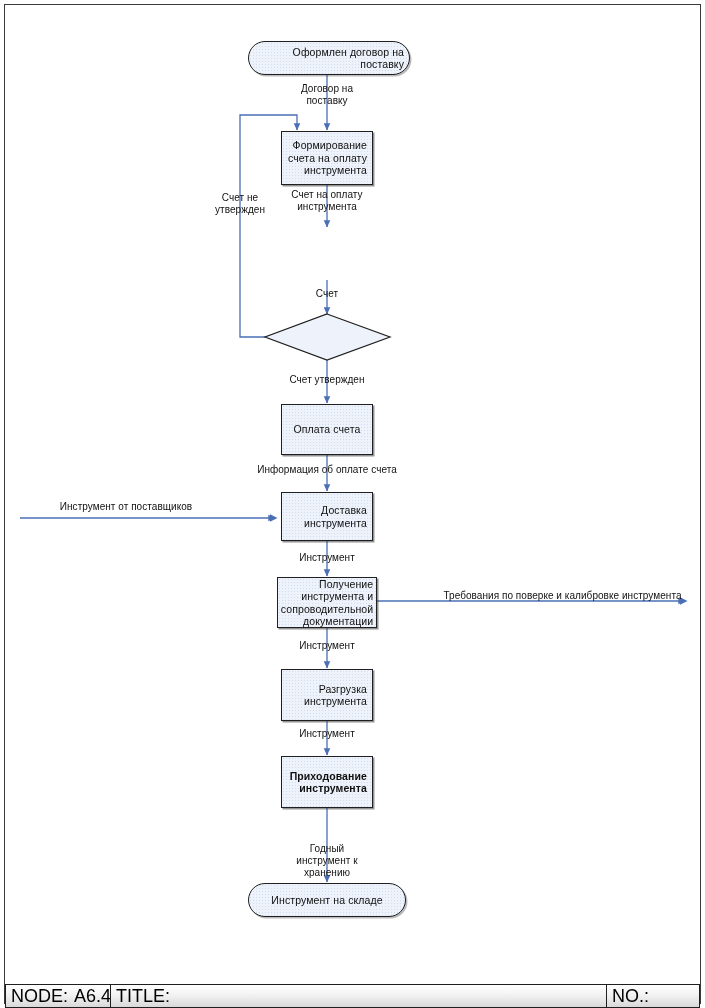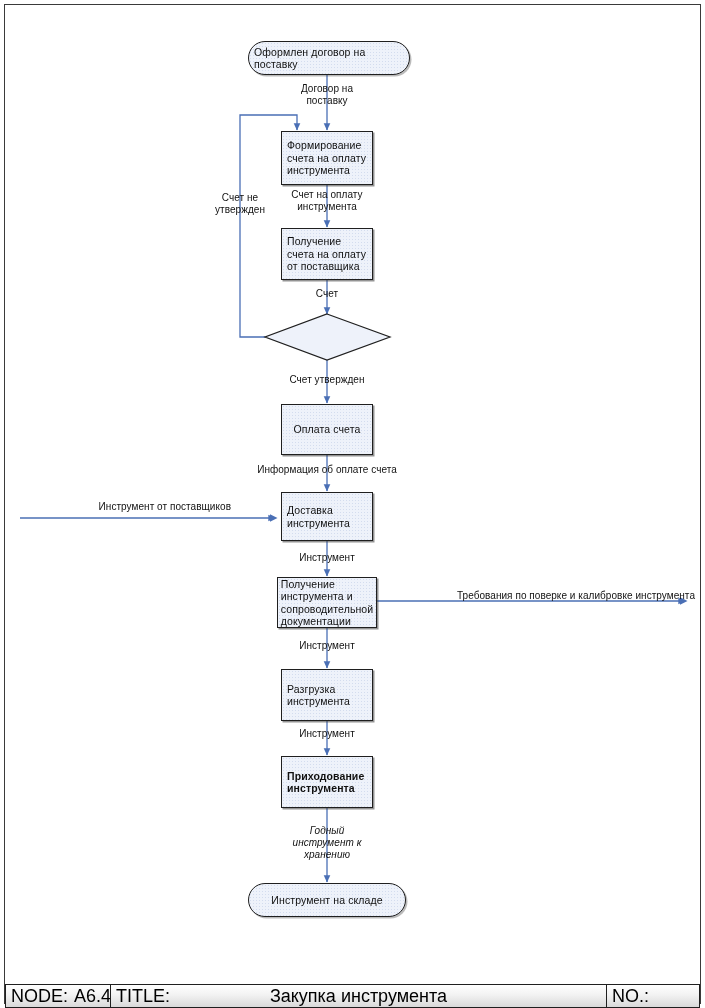--- a/index.html
+++ b/index.html
@@ -42,21 +42,21 @@
     position: absolute;
     box-sizing: border-box;
     background-color: #eef2fa;
     background-image:
       radial-gradient(#d3dcee 0.6px, transparent 0.7px);
     background-size: 3px 3px;
     border: 1px solid #1f1f1f;
     display: flex;
     align-items: center;
     justify-content: center;
-    text-align: left;
+    text-align: right;
     color: #101010;
     font-size: 10.5px;
     line-height: 12.5px;
     letter-spacing: 0.1px;
     box-shadow: 1.5px 1.5px 0 rgba(60,60,60,0.55);
   }
   .node.terminator {
     border-radius: 999px;
     box-shadow: 1.5px 1.5px 0 rgba(60,60,60,0.35);
   }
@@ -80,21 +80,21 @@
   .edge-label {
     position: absolute;
     font-size: 10px;
     line-height: 12px;
     color: #111111;
     text-align: center;
     white-space: pre-line;
     letter-spacing: 0.05px;
   }
   .edge-label.left {
-    text-align: right;
+    text-align: center;
   }
   
   #titleblock {
     position: absolute;
     left: 5px;
     top: 984px;
     width: 695px;
     height: 24px;
     display: flex;
     border: 1px solid #1f1f1f;
@@ -181,23 +181,20 @@
   </svg>
 
   <div class="node terminator" style="left:248px; top:41px; width:162px; height:34px;">
     <span class="label">Оформлен договор на поставку</span>
   </div>
 
   <div class="node" style="left:281px; top:131px; width:92px; height:54px;">
     <span class="label">Формирование счета на оплату инструмента</span>
   </div>
 
-  <div class="node" style="left:281px; top:228px; width:92px; height:52px;">
-    <span class="label">Получение счета на оплату от поставщика</span>
-  </div>
 
 
   <div class="node" style="left:281px; top:404px; width:92px; height:51px;">
     <span class="label">Оплата счета</span>
   </div>
 
   <div class="node" style="left:281px; top:492px; width:92px; height:49px;">
     <span class="label">Доставка инструмента</span>
   </div>
 
@@ -235,32 +232,31 @@
   <div class="edge-label left" style="left:21px; top:501px; width:210px;">Инструмент от поставщиков</div>
 
   <div class="edge-label" style="left:282px; top:552px; width:90px;">Инструмент</div>
 
   <div class="edge-label left" style="left:430px; top:590px; width:265px;">Требования по поверке и калибровке инструмента</div>
 
   <div class="edge-label" style="left:282px; top:640px; width:90px;">Инструмент</div>
 
   <div class="edge-label" style="left:282px; top:728px; width:90px;">Инструмент</div>
 
-  <div class="edge-label" style="left:277px; top:825px; width:100px;font-style:italic;">Годный
+  <div class="edge-label" style="left:277px; top:843px; width:100px;">Годный
 инструмент к
 хранению</div>
 
   <div id="titleblock">
     <div class="cell node-cell">
       <span>NODE:</span>
       <span>A6.4</span>
     </div>
     <div class="cell title-cell">
       <span>TITLE:</span>
-      <span class="title-center">Закупка инструмента</span>
     </div>
     <div class="cell no-cell">
       <span>NO.:</span>
       <span></span>
     </div>
   </div>
 
 </div>
 
 </body></html>

